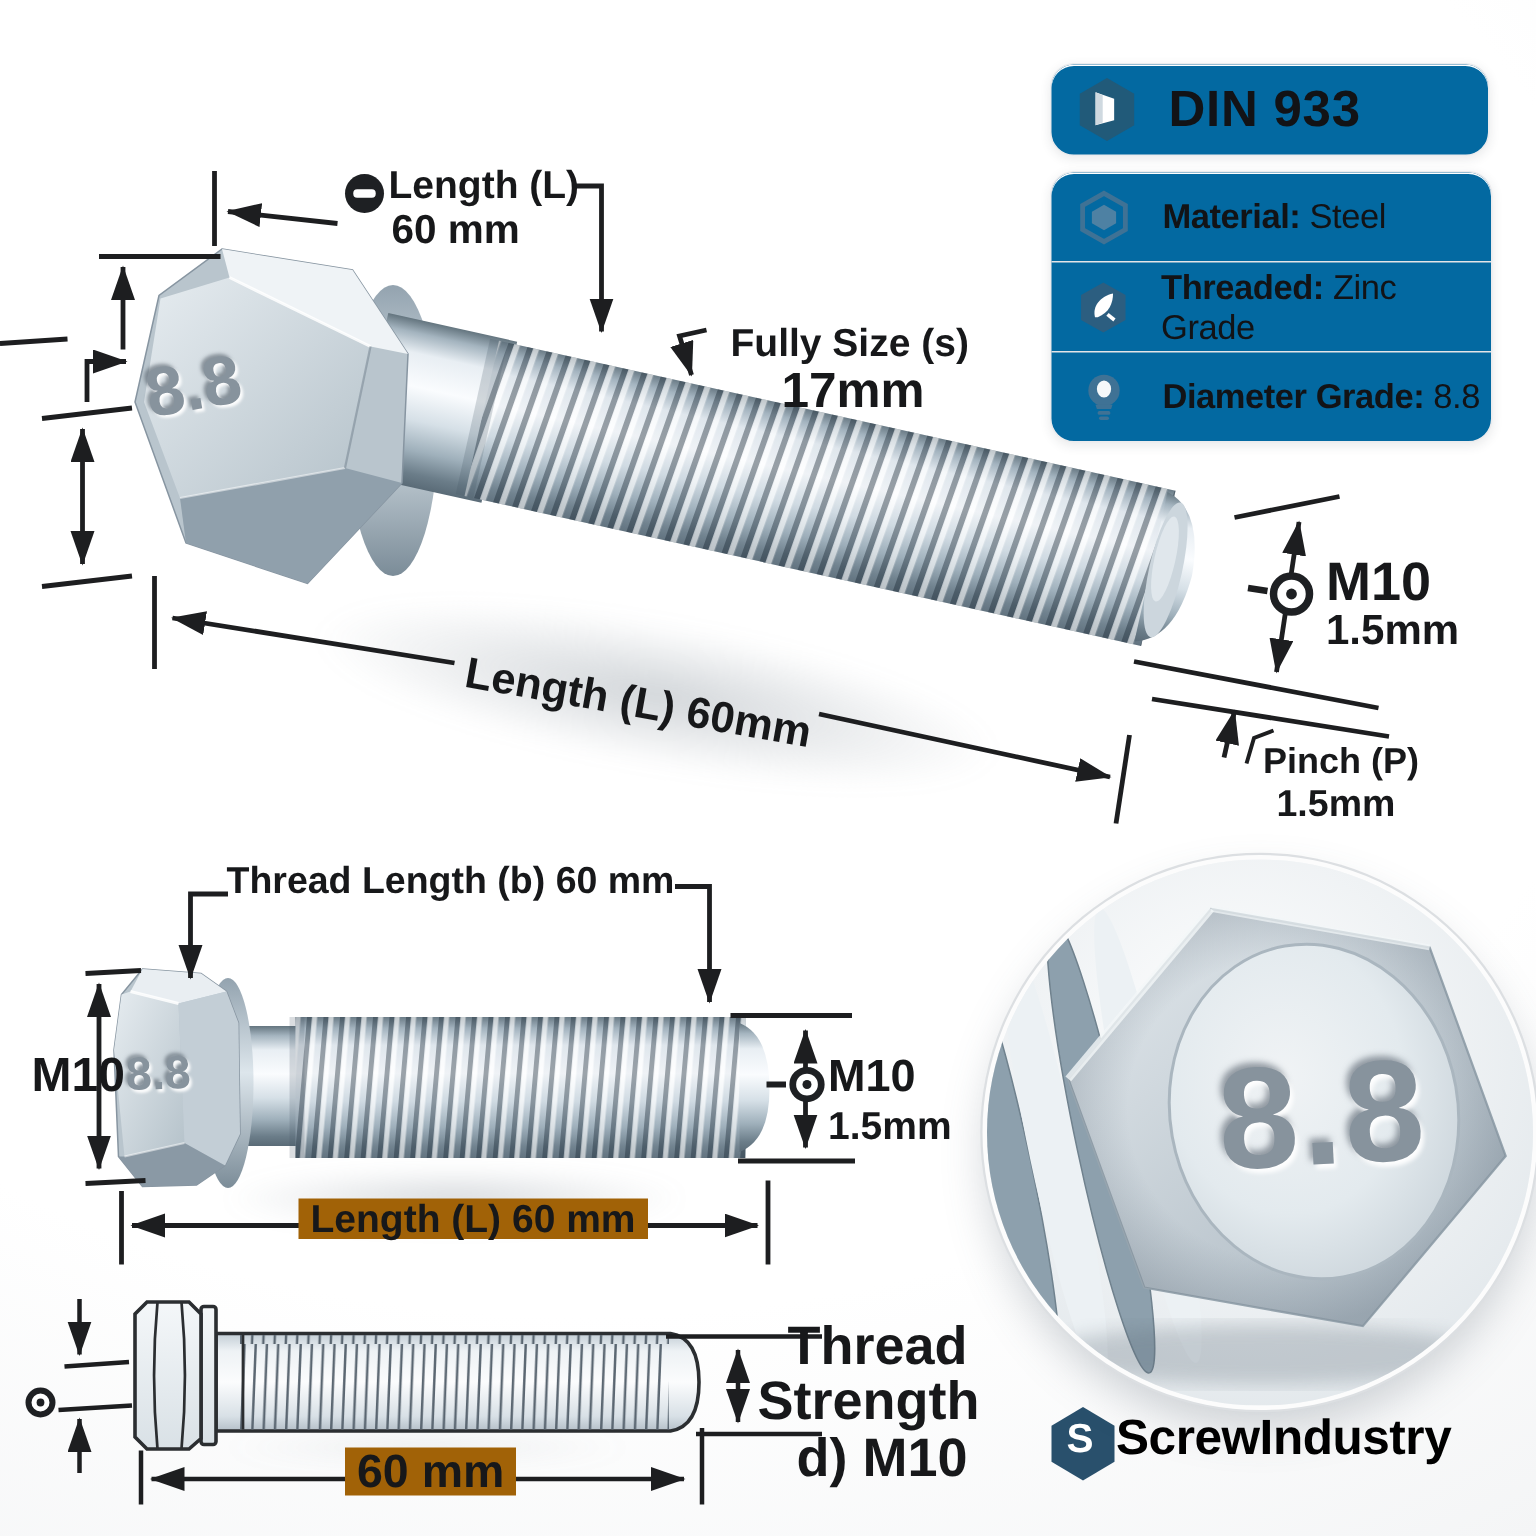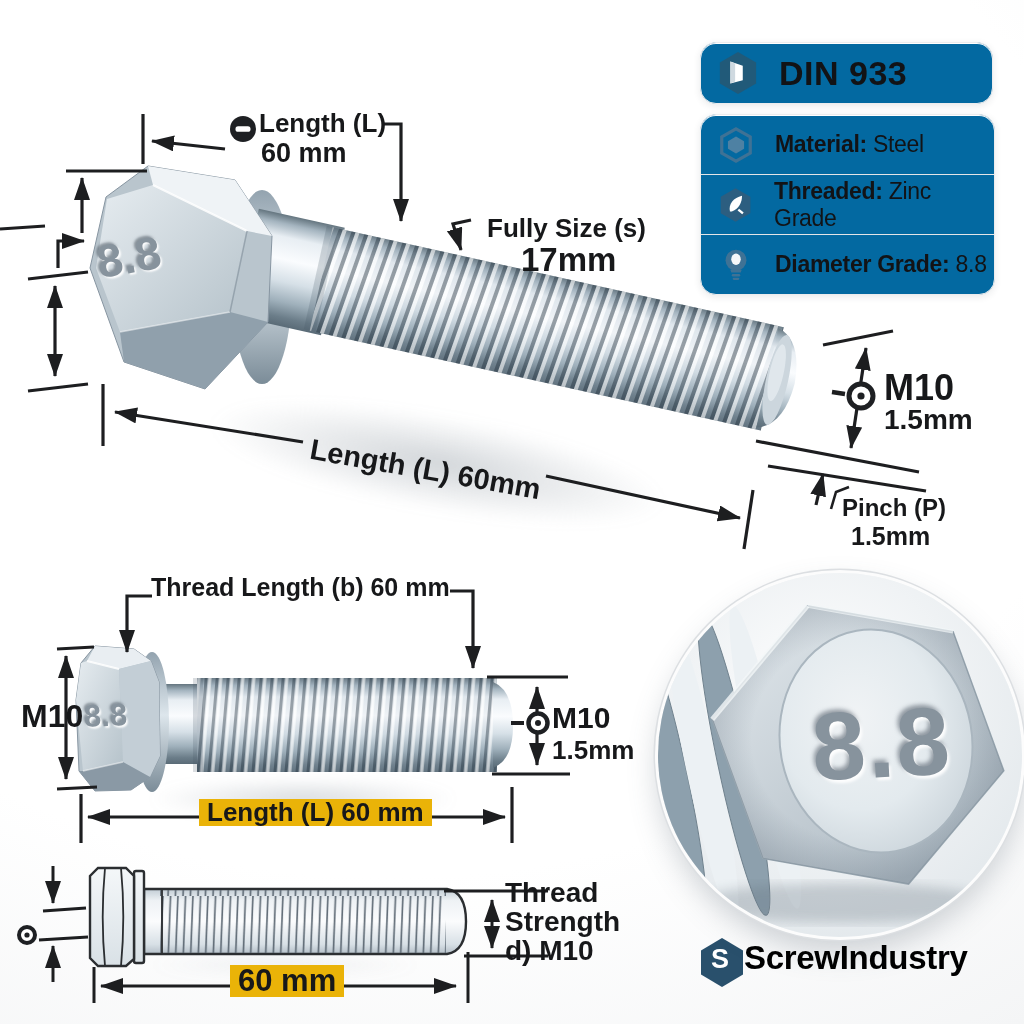--- a/index.html
+++ b/index.html
@@ -16,21 +16,21 @@
     background:radial-gradient(closest-side, rgba(104,117,129,.30), rgba(104,117,129,0) 72%);}
   .sh-side{left:88px;top:772px;width:430px;height:54px;
     background:radial-gradient(closest-side, rgba(104,117,129,.28), rgba(104,117,129,0) 72%);}
   .sh-third{left:100px;top:952px;width:370px;height:26px;
     background:radial-gradient(closest-side, rgba(104,117,129,.14), rgba(104,117,129,0) 75%);}
 
   
   .t{position:absolute;z-index:5;font-weight:700;color:#17181a;white-space:nowrap;line-height:1.04;}
   .engraved{color:#87939d;z-index:4;
     text-shadow:1.5px 2px 2px rgba(255,255,255,.95), -1.5px -2px 2.5px rgba(72,84,95,.55);}
-  .whitebg{background:#eab308;padding:0 8px;}
+  .whitebg{background:#a16207;padding:0 8px;}
 
   
   .card{position:absolute;z-index:6;background:#0369a1;border:1px solid #ececee;
     border-radius:16px;box-shadow:0 2px 7px rgba(40,45,55,.10), inset 0 1px 0 #ffffff;}
   .card1{left:700px;top:42px;width:293px;height:62px;display:flex;align-items:center;
     padding-left:16px;box-sizing:border-box;gap:20px;}
   .din-label{font-size:34px;font-weight:700;color:#121316;letter-spacing:.5px;}
   .card2{left:700px;top:114px;width:293px;height:179px;display:flex;flex-direction:column;}
   .prow{flex:1;display:flex;align-items:center;padding-left:16px;gap:20px;box-sizing:border-box;}
   .prow + .prow{border-top:1px solid #e4e5e8;}
@@ -323,21 +323,21 @@
   <div class="t" style="left:313px;top:434px;font-size:29px;transform:rotate(10deg);transform-origin:left top;">Length (L) 60mm</div>
   <div class="t engraved" style="left:97px;top:234px;font-size:46px;transform:rotate(-10deg);">8.8</div>
 
   <div class="t" style="left:151px;top:574px;font-size:25px;">Thread Length (b) 60 mm</div>
   <div class="t" style="left:21px;top:700px;font-size:32px;">M10</div>
   <div class="t" style="left:552px;top:702px;font-size:30px;">M10</div>
   <div class="t" style="left:552px;top:737px;font-size:26px;">1.5mm</div>
   <div class="t whitebg" style="left:199px;top:799px;font-size:26px;">Length (L) 60 mm</div>
   <div class="t engraved" style="left:84px;top:700px;font-size:31px;transform:rotate(-2deg);">8.8</div>
 
-  <div class="t" style="left:505px;top:878px;width:140px;text-align:left;font-size:28px;white-space:normal;">
+  <div class="t" style="left:505px;top:878px;width:140px;text-align:right;font-size:36px;white-space:normal;">
     <div>Thread</div>
     <div>Strength</div>
     <div>d) M10</div>
   </div>
   <div class="t whitebg" style="left:230px;top:965px;font-size:31px;">60 mm</div>
 
   <div class="t engraved" style="left:812px;top:694px;font-size:96px;letter-spacing:2px;transform:rotate(-3deg);
        text-shadow:2px 3px 3px rgba(255,255,255,.95), -2px -3px 4px rgba(72,84,96,.55);z-index:4;">8.8</div>
 
   <div class="t brand-s">S</div>

